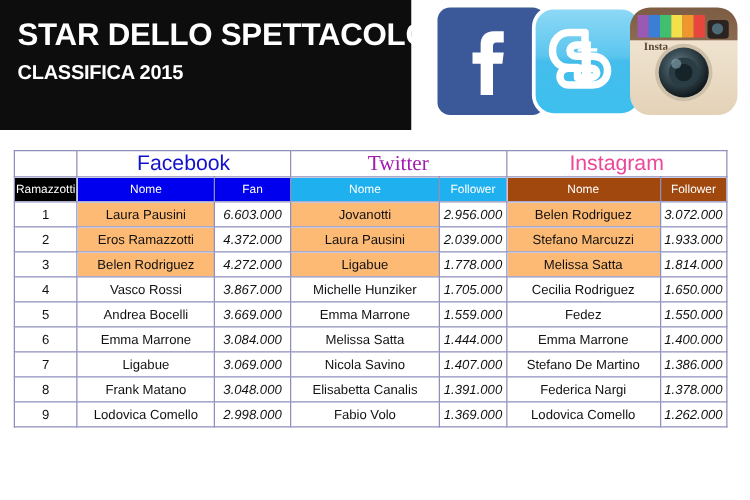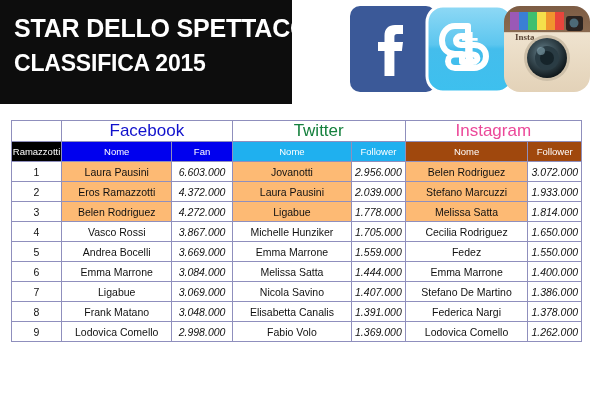--- a/index.html
+++ b/index.html
@@ -13,40 +13,40 @@
     font-family: "Liberation Sans", sans-serif;
     overflow: hidden;
     position: relative;
   }
 
   
   #header-banner {
     position: absolute;
     left: 0;
     top: 0;
-    width: 292px;
+    width: 329px;
     height: 104px;
     background: #0d0d0d;
   }
   #title-main {
     position: absolute;
     left: 14px;
     top: 14px;
     color: #ffffff;
     font-size: 25px;
     font-weight: bold;
     letter-spacing: -0.2px;
     white-space: nowrap;
   }
   #title-sub {
     position: absolute;
     left: 14px;
     top: 50px;
     color: #ffffff;
-    font-size: 23px;
+    font-size: 16px;
     font-weight: bold;
     letter-spacing: -0.2px;
     white-space: nowrap;
   }
 
   
   #social-icons {
     position: absolute;
     left: 348px;
     top: 4px;
@@ -85,21 +85,21 @@
   }
 
   
   tr.platform-row td {
     height: 26px;
     font-size: 17px;
     font-weight: bold;
     background: #ffffff;
   }
   td.plat-facebook  { color: #1111cc; }
-  td.plat-twitter   { color: #15803d; }
+  td.plat-twitter   { color: #a21caf; font-family: Liberation Serif, serif; }
   td.plat-instagram { color: #ec4899; }
   td.plat-blank     { border-left: none; border-top: none; border-bottom: none; }
 
   
   tr.colhead-row td {
     height: 14px;
     color: #ffffff;
     font-weight: bold;
     font-size: 9.5px;
     border-color: #8f8fbd;

